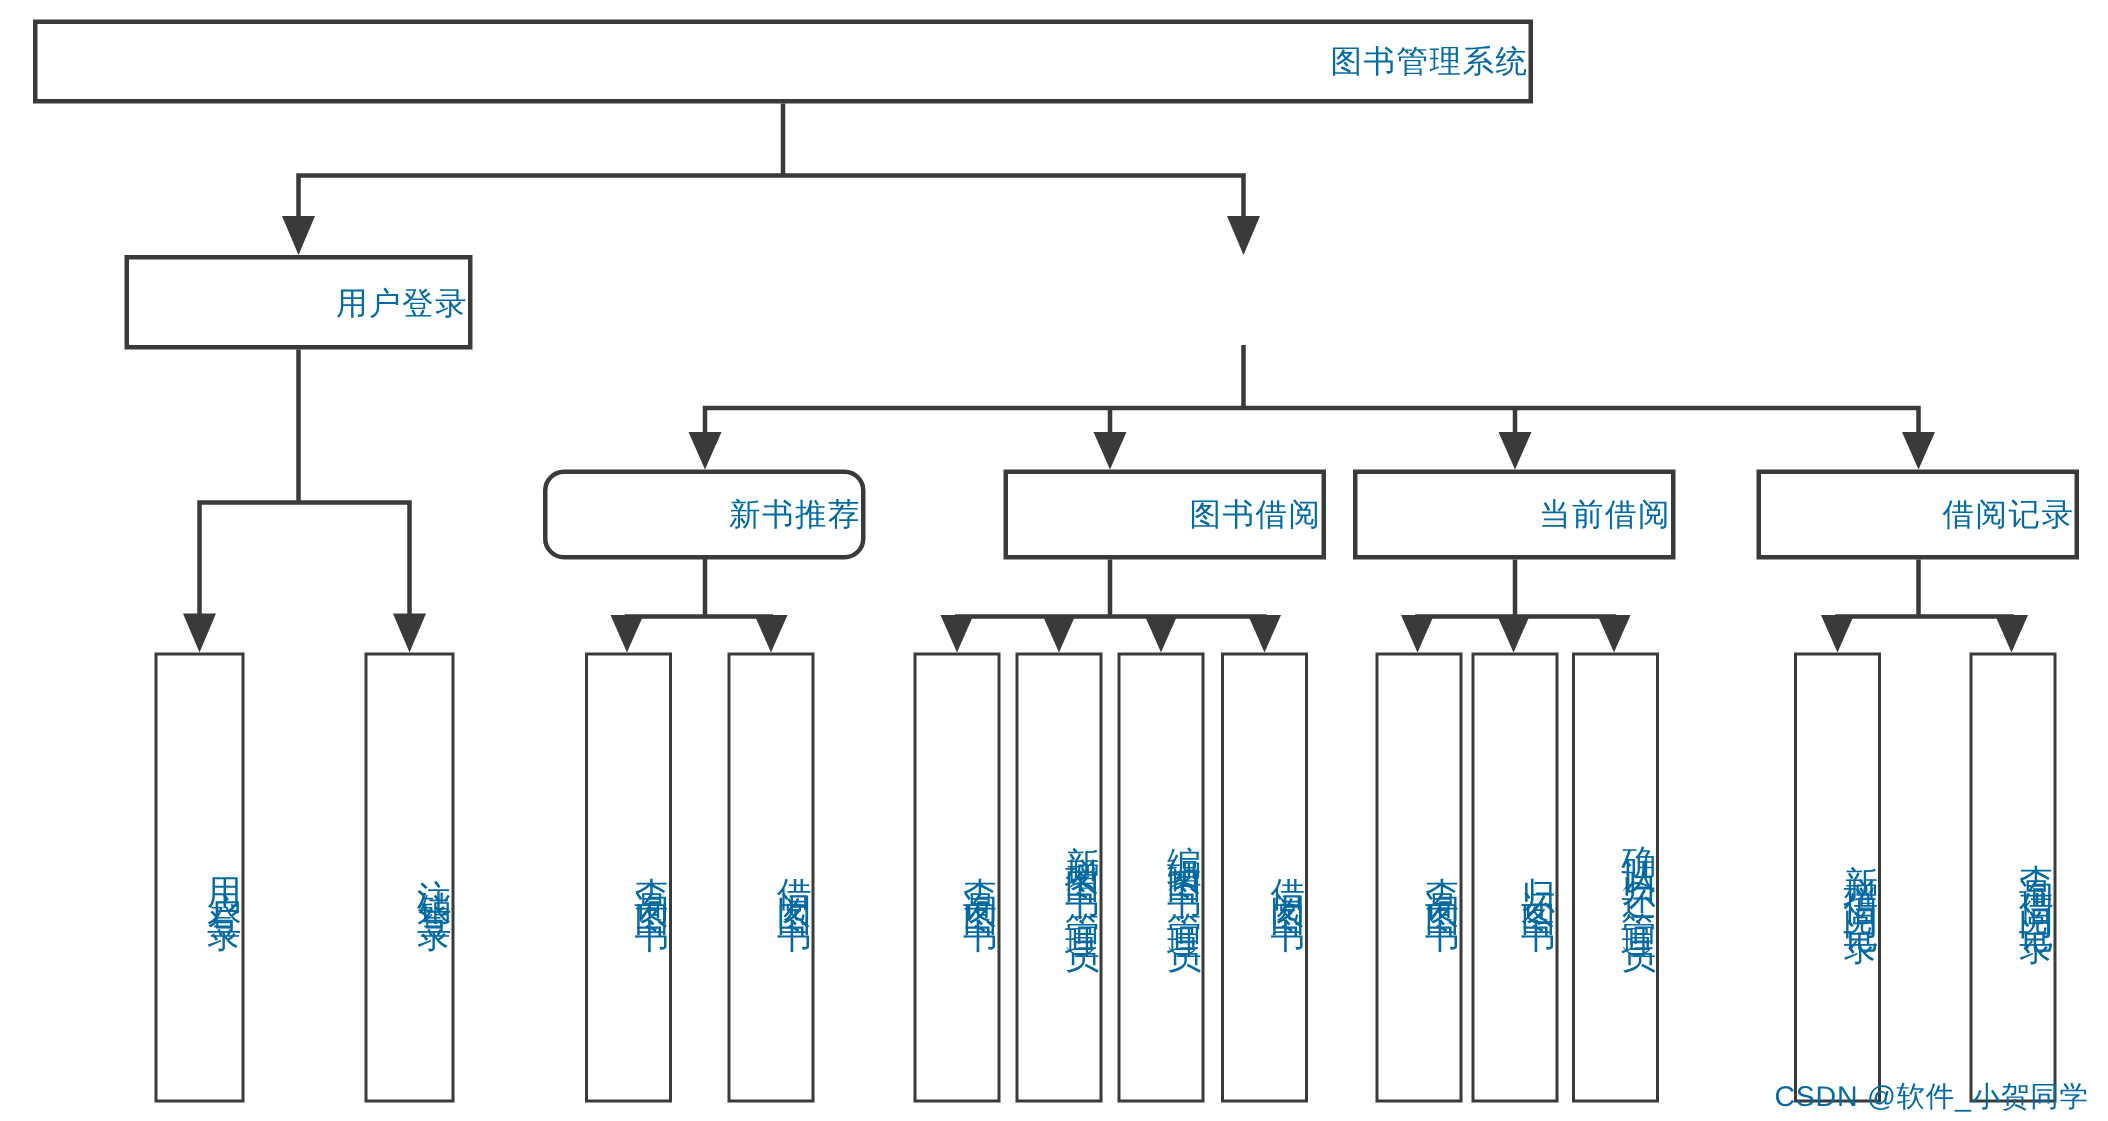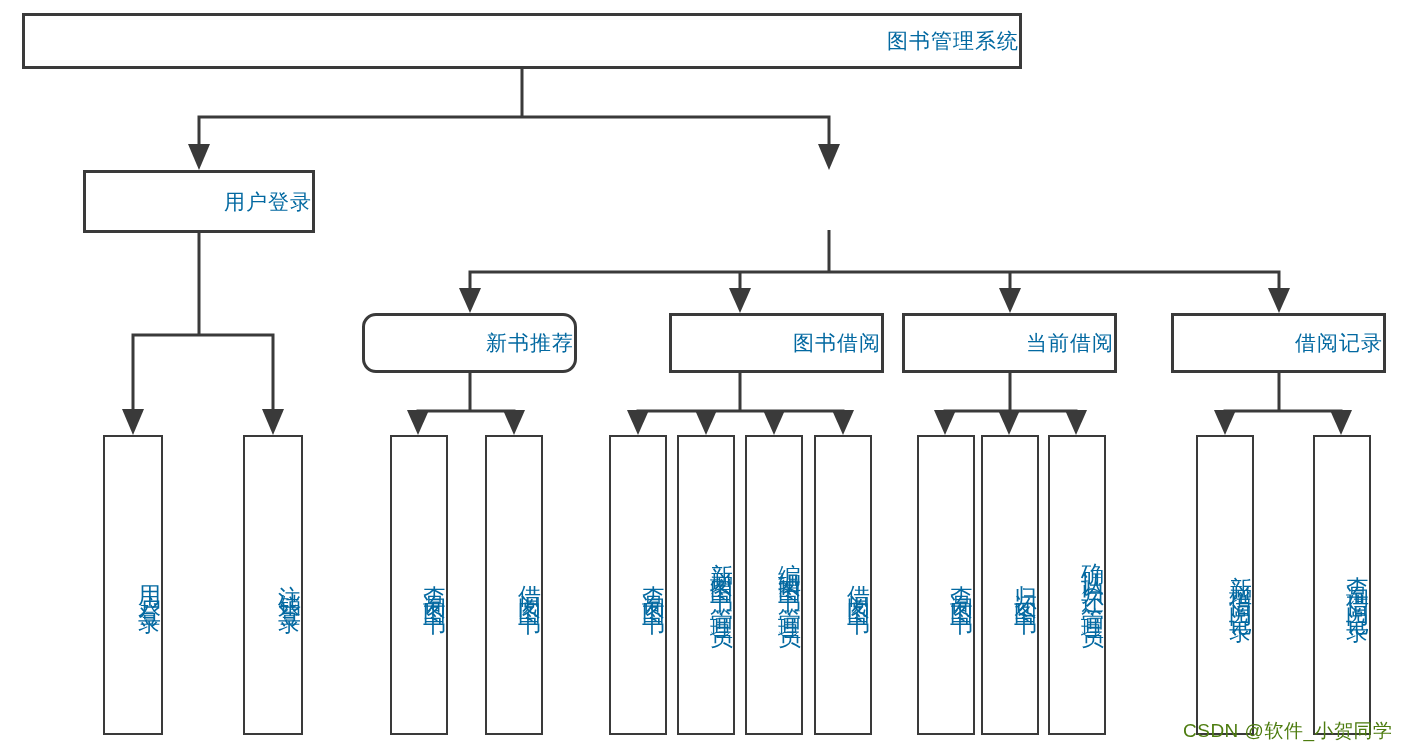--- a/index.html
+++ b/index.html
@@ -42,21 +42,21 @@
     font-size: 23px;
     letter-spacing: 9px;
     line-height: 1;
     white-space: nowrap;
   }
   #watermark {
     position: absolute;
     left: 1183px;
     top: 718px;
     font-size: 19px;
-    color: #4d7c0f;
+    color: #0369a1;
     letter-spacing: 0.5px;
     white-space: nowrap;
     z-index: 3;
   }
 </style>
 </head>
 <body>
 
 <div id="canvas">
 

